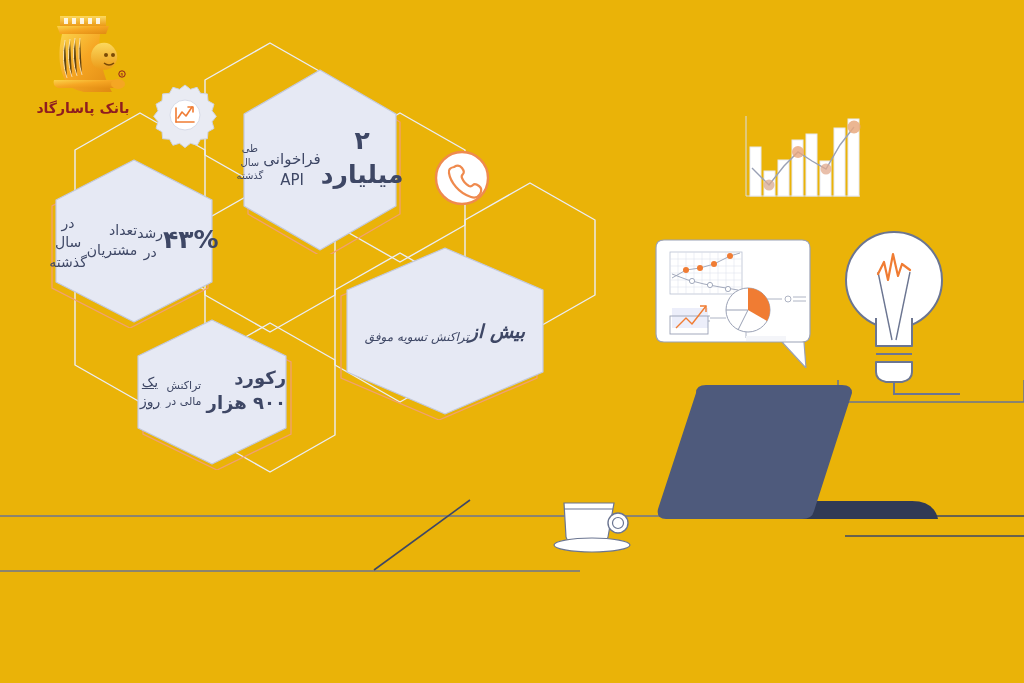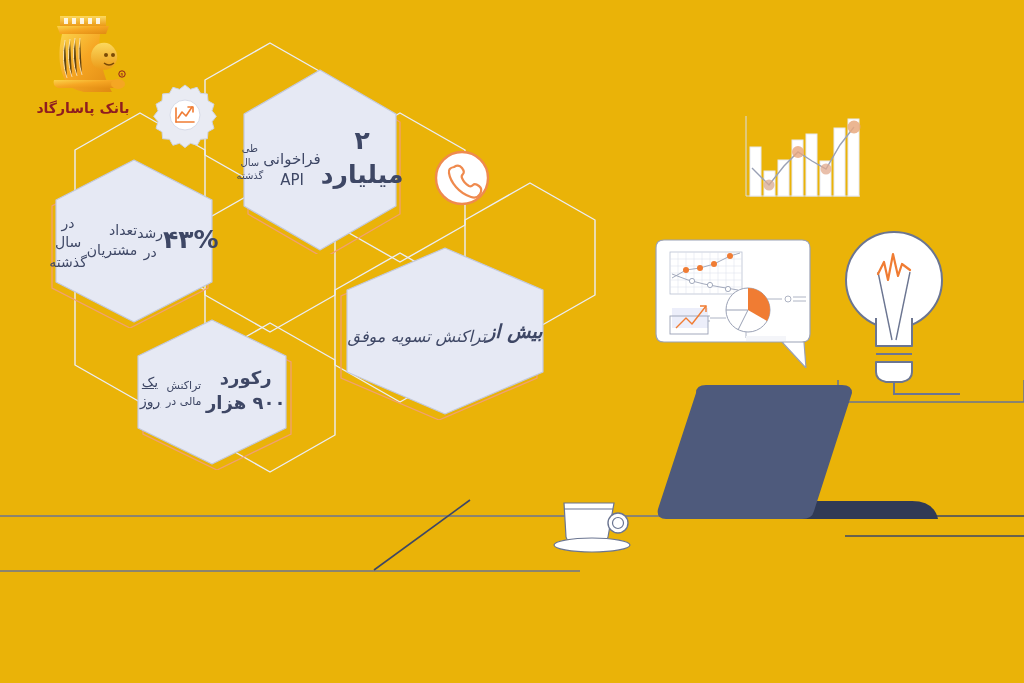--- a/index.html
+++ b/index.html
@@ -162,33 +162,33 @@
 
   <div class="hexcard" style="left:337px; top:242px; width:216px; height:178px;font-style:italic;">
     <svg class="hx-outline" width="216" height="178" viewBox="0 0 216 178">
       <path d="M10 48 L10 130 L108 172 L206 130 L206 48 L108 6 Z" fill="none" stroke="#f0a072" stroke-width="1.3" transform="translate(-6,6)"></path>
     </svg>
     <svg class="hx-outline" width="216" height="178" viewBox="0 0 216 178">
       <path d="M10 48 L10 130 L108 172 L206 130 L206 48 L108 6 Z" fill="#e6e9f4" stroke="#c3c9de" stroke-width="1.2" stroke-linejoin="round"></path>
     </svg>
     <div class="hx-label">
       <div style="font-size:19px;font-weight:bold;">بیش از</div>
-      <div style="font-size:16px;margin-top:13px;">تراکنش تسویه موفق</div>
+      <div style="font-size:12px;margin-top:13px;">تراکنش تسویه موفق</div>
     </div>
   </div>
 
   <div class="hexcard" style="left:130px; top:312px; width:164px; height:158px;">
     <svg class="hx-outline" width="164" height="158" viewBox="0 0 164 158">
       <path d="M8 44 L8 116 L82 152 L156 116 L156 44 L82 8 Z" fill="none" stroke="#f0a072" stroke-width="1.3" transform="translate(5,6)"></path>
     </svg>
     <svg class="hx-outline" width="164" height="158" viewBox="0 0 164 158">
       <path d="M8 44 L8 116 L82 152 L156 116 L156 44 L82 8 Z" fill="#e6e9f4" stroke="#c3c9de" stroke-width="1.2" stroke-linejoin="round"></path>
     </svg>
     <div class="hx-label">
-      <div class="hx-big" style="font-size:18px;">رکورد ۹۰۰ هزار</div>
+      <div class="hx-big" style="font-size:18px;text-align:right;">رکورد ۹۰۰ هزار</div>
       <div style="font-size:11px;margin-top:5px;">تراکنش مالی در</div>
       <div style="font-size:14px;margin-top:2px;text-decoration:underline;">یک روز</div>
     </div>
   </div>
 
   <div class="phone-badge">
     <svg width="62" height="62" viewBox="0 0 62 62">
       <circle cx="31" cy="31" r="26" fill="#ffffff" stroke="#ef8a4e" stroke-width="2.4"></circle>
       <path d="M23 20 q5 -3 8 1 q3 4 1 6 q-2 2 -1 4 q2 5 7 8 q2 1 4 -1 q2 -2 6 1 q4 3 1 8
                q-3 5 -9 3 q-9 -3 -15 -10 q-6 -7 -7 -14 q-1 -5 5 -6 z" fill="none" stroke="#ef8a4e" stroke-width="2.2" stroke-linejoin="round"></path>

